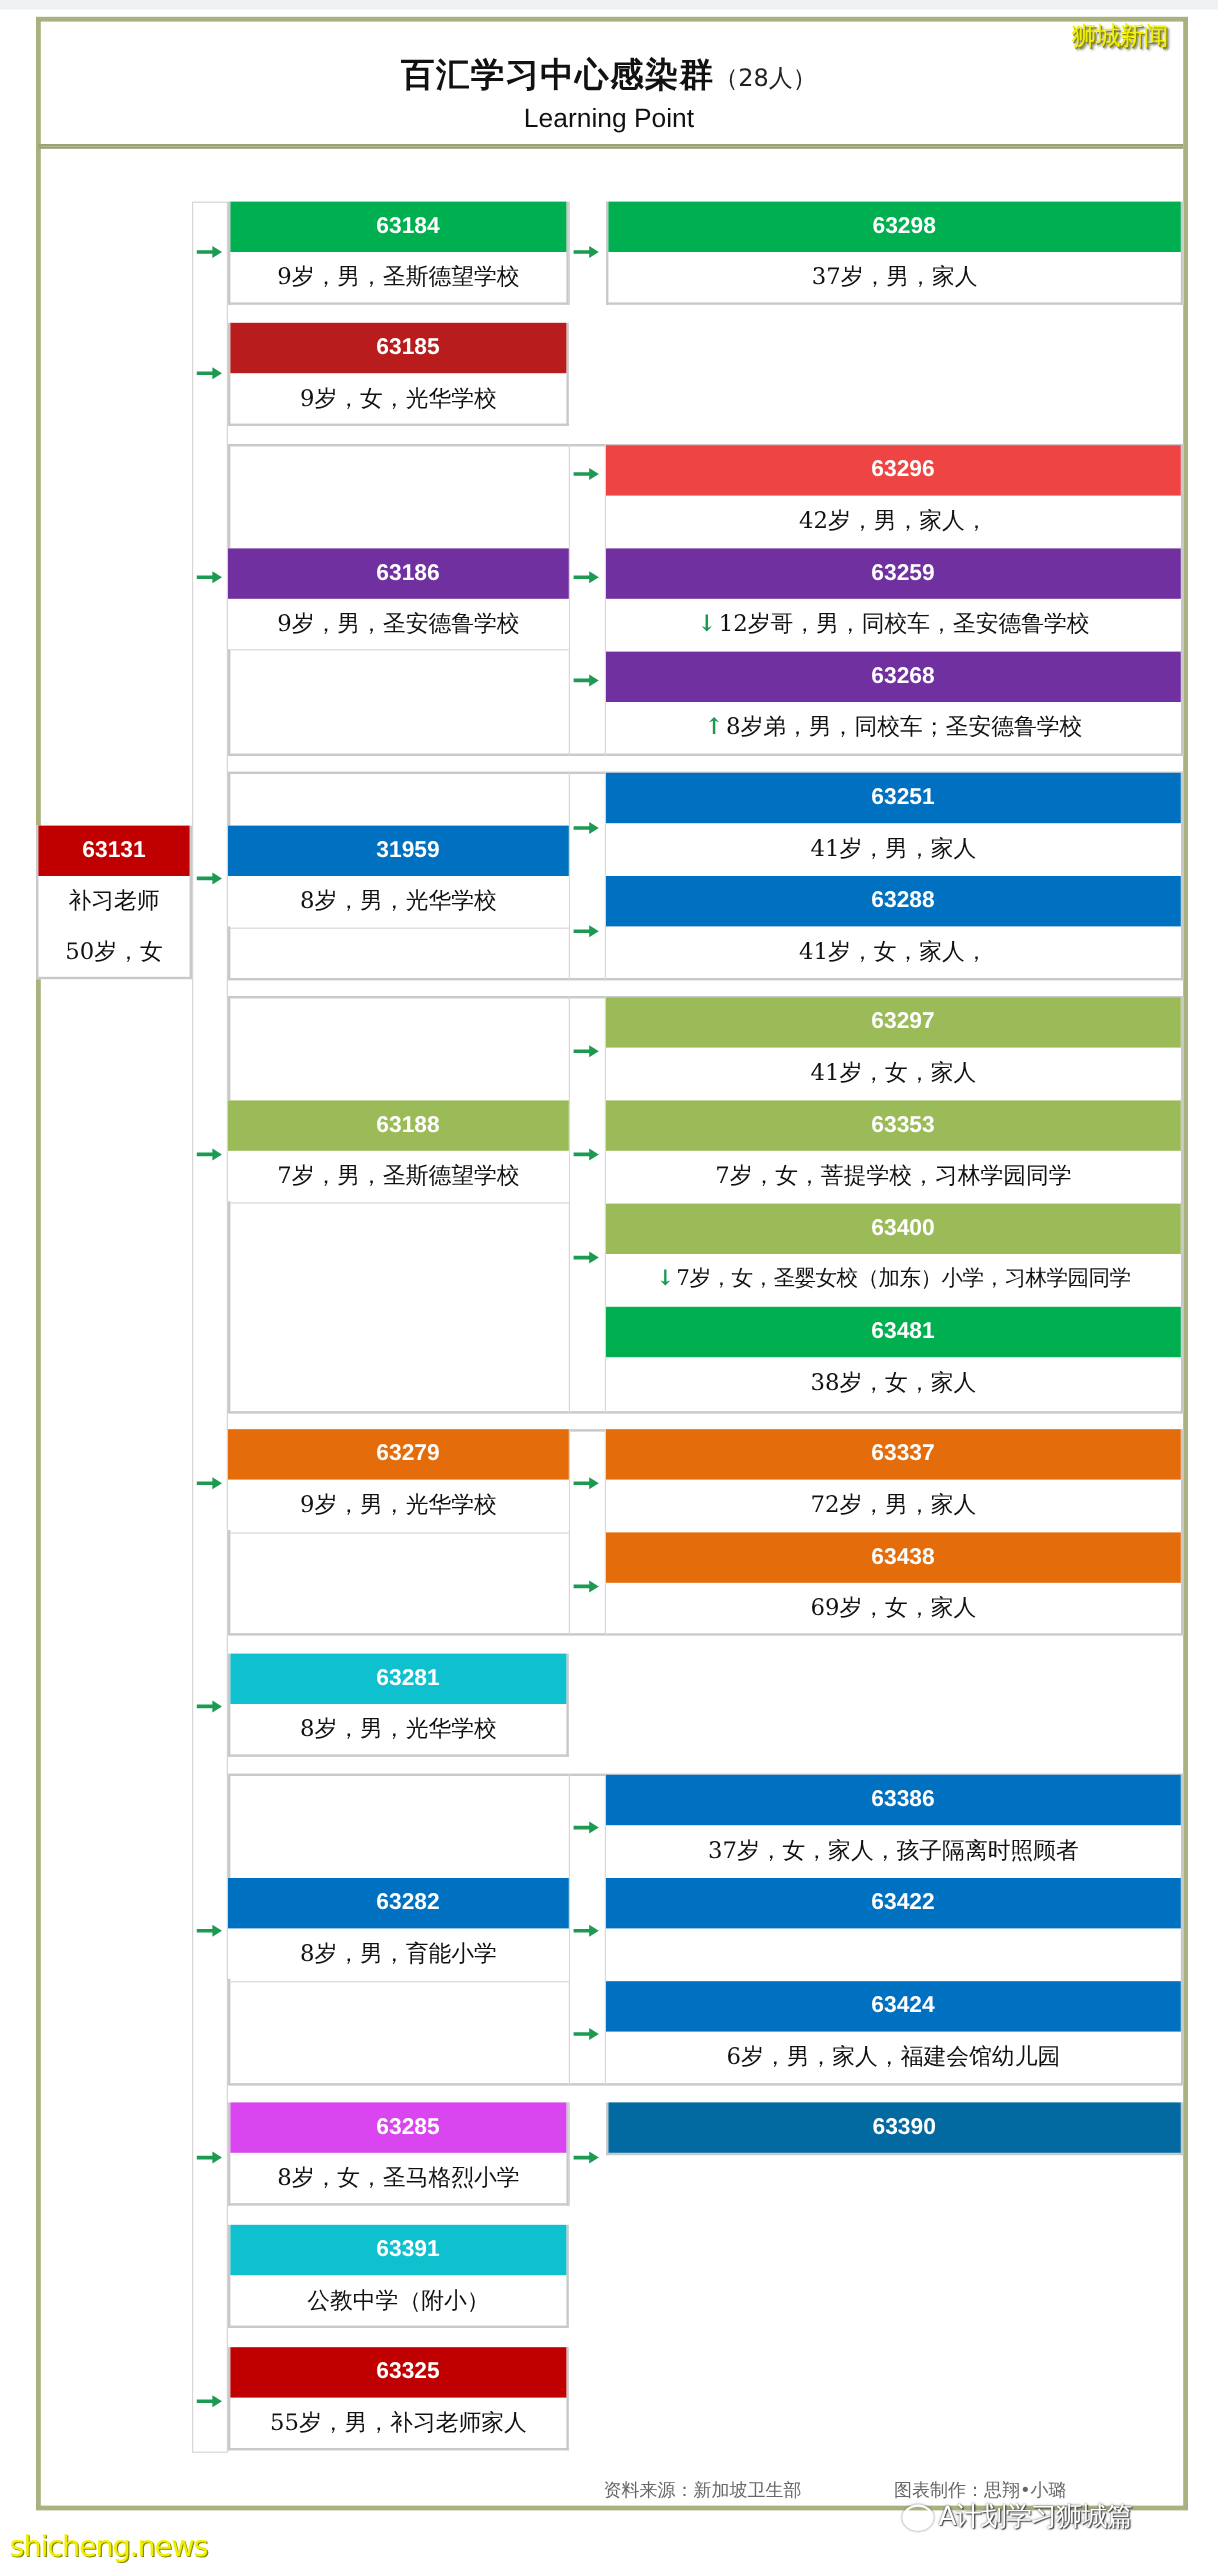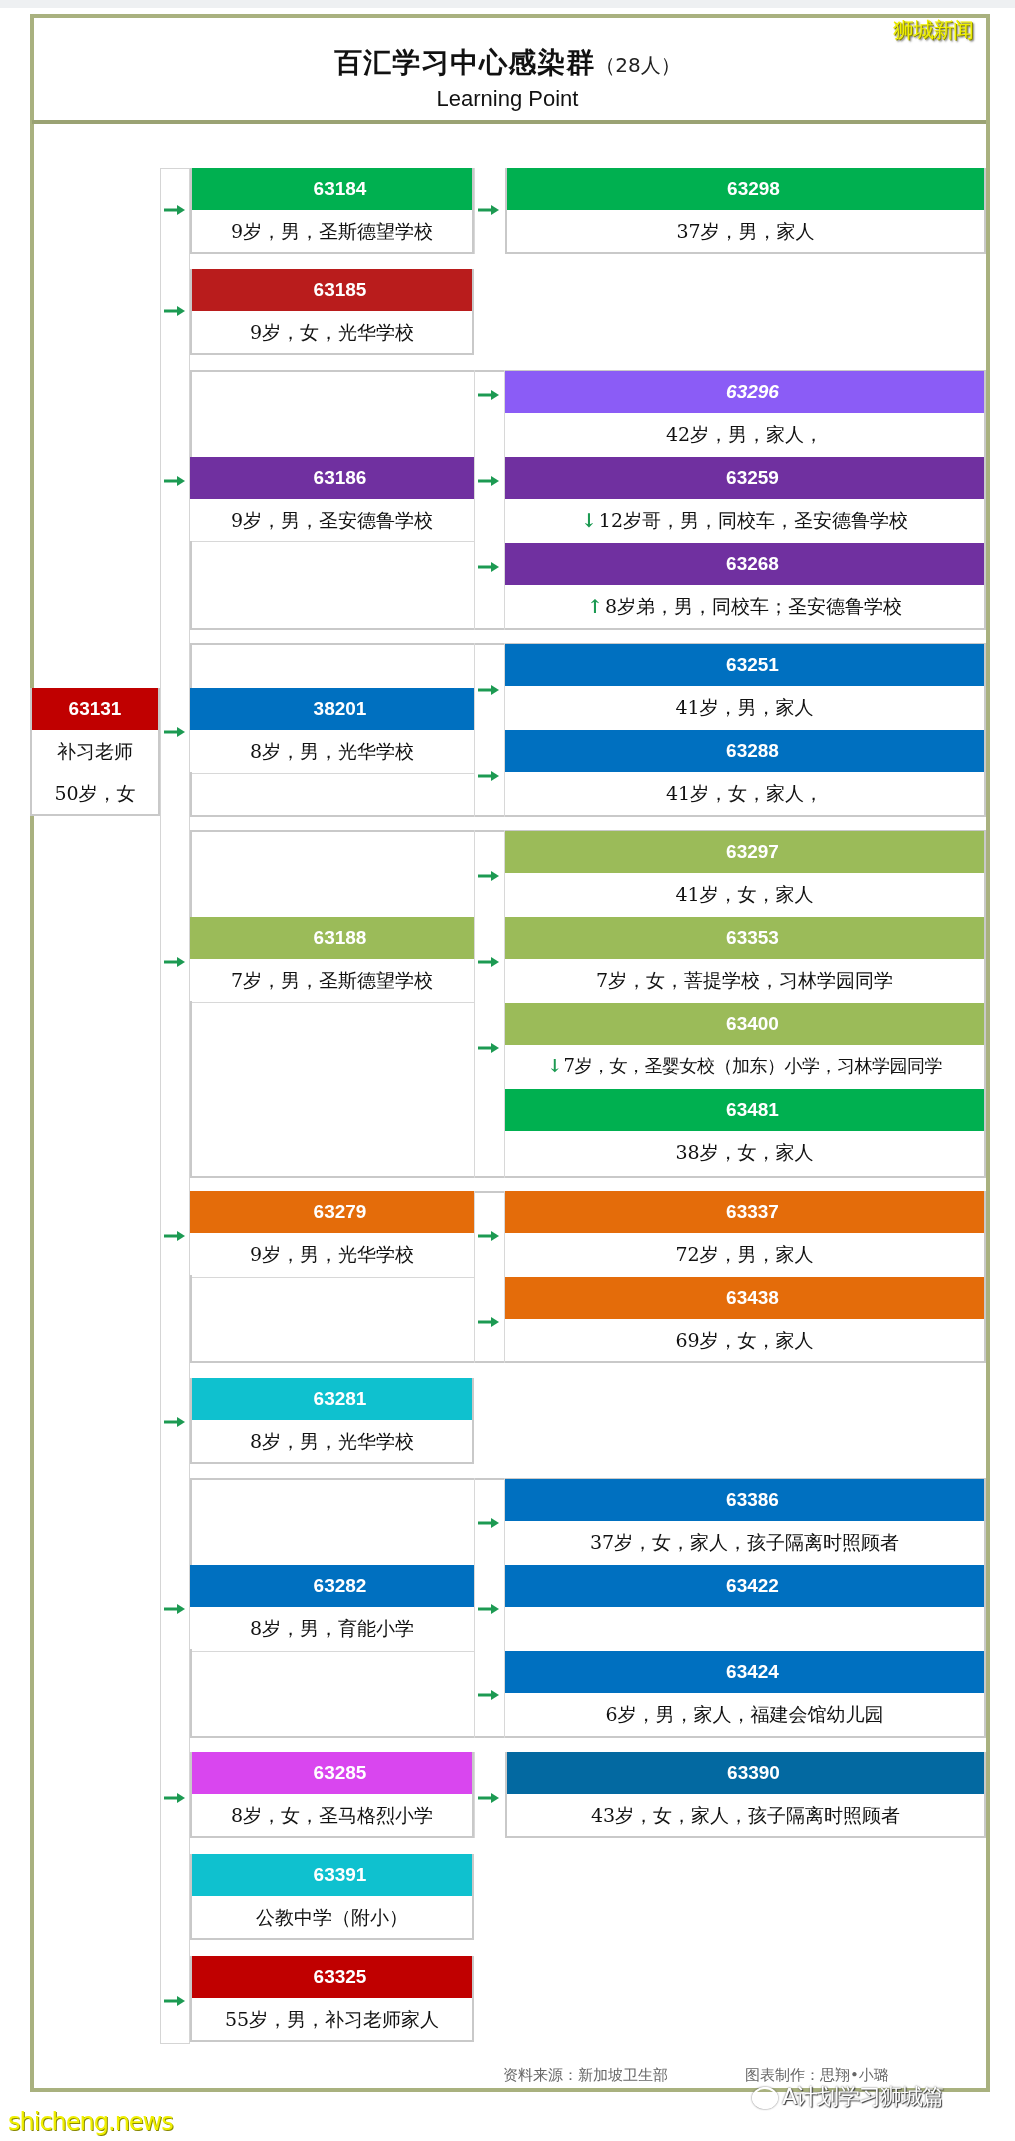--- a/index.html
+++ b/index.html
@@ -93,21 +93,21 @@
 
 <div class="groupbox" style="left:190px;top:370px;width:796px;height:260px;"></div>
 <div class="vsep" style="left:474px;top:370px;height:260px;"></div>
 <div class="vsep" style="left:504px;top:370px;height:260px;"></div>
 <div class="card" style="left:190px;top:457px;width:284px;border:none;">
   <div class="hdr" style="background:#7030a0;">63186</div>
   <div class="body">9岁，男，圣安德鲁学校</div>
 </div>
 <div class="innerline" style="left:192px;top:541px;width:282px;"></div>
 <div class="card" style="left:505px;top:371px;width:479px;border:none;">
-  <div class="hdr" style="background:#8b5cf6;font-style:italic;">63296</div>
+  <div class="hdr" style="background:#ef4444;">63296</div>
   <div class="body">42岁，男，家人，</div>
 </div>
 <div class="card" style="left:505px;top:457px;width:479px;border:none;">
   <div class="hdr" style="background:#7030a0;">63259</div>
   <div class="body"><span class="mark">↓</span><span>12岁哥，男，同校车，圣安德鲁学校</span></div>
 </div>
 <div class="card" style="left:505px;top:543px;width:479px;border:none;">
   <div class="hdr" style="background:#7030a0;">63268</div>
   <div class="body"><span class="mark">↑</span><span>8岁弟，男，同校车；圣安德鲁学校</span></div>
 </div>
@@ -133,21 +133,21 @@
     <svg width="24" height="12">
       <path d="M1 6 H16" stroke="#1c9a52" stroke-width="3"></path>
       <path d="M14 1 L22 6 L14 11 Z" fill="#1c9a52"></path>
     </svg>
   </div>
 
 <div class="groupbox" style="left:190px;top:643px;width:796px;height:174px;"></div>
 <div class="vsep" style="left:474px;top:643px;height:174px;"></div>
 <div class="vsep" style="left:504px;top:643px;height:174px;"></div>
 <div class="card" style="left:190px;top:688px;width:284px;border:none;">
-  <div class="hdr" style="background:#0070c0;">38201</div>
+  <div class="hdr" style="background:#0070c0;">31959</div>
   <div class="body">8岁，男，光华学校</div>
 </div>
 <div class="innerline" style="left:192px;top:773px;width:282px;"></div>
 <div class="card" style="left:505px;top:644px;width:479px;border:none;">
   <div class="hdr" style="background:#0070c0;">63251</div>
   <div class="body">41岁，男，家人</div>
 </div>
 <div class="card" style="left:505px;top:730px;width:479px;border:none;">
   <div class="hdr" style="background:#0070c0;">63288</div>
   <div class="body">41岁，女，家人，</div>
@@ -303,21 +303,20 @@
       <path d="M14 1 L22 6 L14 11 Z" fill="#1c9a52"></path>
     </svg>
   </div>
 
 <div class="card" style="left:190px;top:1752px;width:284px;">
   <div class="hdr" style="background:#d946ef;">63285</div>
   <div class="body">8岁，女，圣马格烈小学</div>
 </div>
 <div class="card" style="left:505px;top:1752px;width:481px;">
   <div class="hdr" style="background:#0369a1;">63390</div>
-  <div class="body">43岁，女，家人，孩子隔离时照顾者</div>
 </div>
 <div class="vsep" style="left:474px;top:1752px;height:86px;"></div>
 <div class="arrow" style="left:163px;top:1792px;">
     <svg width="24" height="12">
       <path d="M1 6 H16" stroke="#1c9a52" stroke-width="3"></path>
       <path d="M14 1 L22 6 L14 11 Z" fill="#1c9a52"></path>
     </svg>
   </div>
 <div class="arrow" style="left:477px;top:1792px;">
     <svg width="24" height="12">

